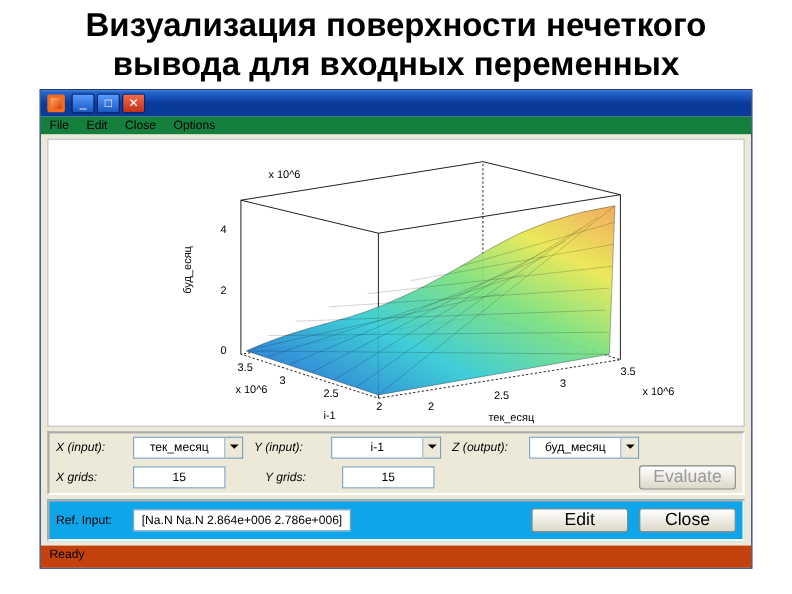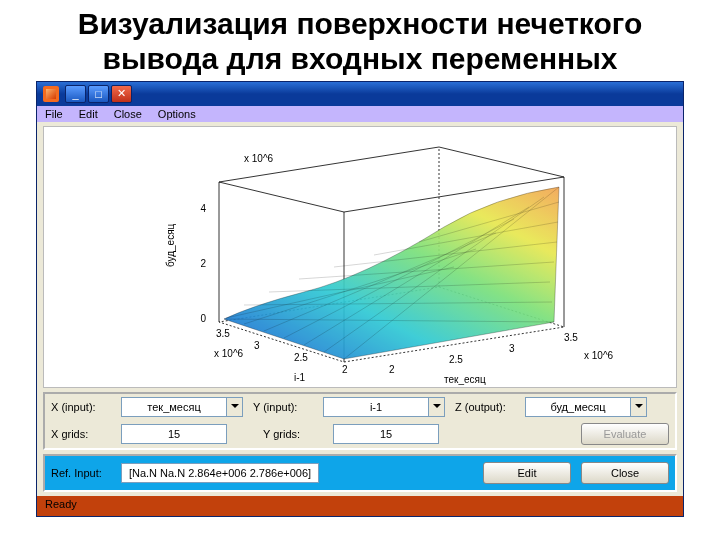--- a/index.html
+++ b/index.html
@@ -6,32 +6,32 @@
   body { font-family: Tahoma, Arial, sans-serif; background: #fff; width: 720px; }
   .slide-title { font-family: Arial, sans-serif; font-weight: bold; font-size: 30px; text-align: center; padding: 6px 20px 4px; line-height: 1.18; }
   .window { margin: 0 36px 12px 36px; border: 1px solid #0a246a; background: #ece9d8; width: 648px; }
   .titlebar { background: linear-gradient(to bottom, #2a6fd6 0%, #0a3a9a 50%, #0a3a9a 100%); color: #fff; height: 24px; display: flex; align-items: center; padding: 0 4px 0 6px; font-size: 12px; }
   .titlebar .app-icon { width: 16px; height: 16px; background: #f46a1f; border-radius: 2px; position: relative; margin-right: 6px; }
   .titlebar .app-icon::after { content:""; position:absolute; left:3px; top:3px; width:10px; height:10px; background: linear-gradient(135deg,#ffb36b,#d63a00); }
   .titlebar .title-text { font-weight: bold; flex: 1; }
   .win-btns { display: flex; gap: 2px; }
   .win-btn { width: 21px; height: 18px; background: linear-gradient(to bottom,#5a9bff,#1a58c0); border: 1px solid #0a246a; border-radius: 2px; color:#fff; display:flex; align-items:center; justify-content:center; font-size:11px; }
   .win-btn.close { background: linear-gradient(to bottom,#f46a4a,#c0301a); }
-  .menubar { background: #c4b5fd; padding: 2px 8px; font-size: 11px; display: flex; gap: 16px; }
+  .menubar { background: #15803d; padding: 2px 8px; font-size: 11px; display: flex; gap: 16px; }
   .menu-item { cursor: default; }
   .plot-area { background: #fff; margin: 4px 6px; height: 262px; border: 1px solid #bbb; position: relative; overflow:hidden; }
   .plot-area svg { position:absolute; left:0; top:0; }
   .controls { margin: 0 6px 4px 6px; border: 2px inset #fff; background: #ece9d8; }
   .control-row { display: flex; align-items: center; padding: 3px 6px; gap: 10px; font-size: 11px; }
-  .control-row .lbl { width: 60px; }
-  .txt { background:#fff; border:1px solid #7b9ebd; height:20px; width:106px; padding:0 4px; font-size:11px; display:flex; align-items:center; justify-content:center; }
+  .control-row .lbl { width: 60px; font-style: italic; }
+  .txt { background:#fff; border:1px solid #7b9ebd; height:20px; width:84px; padding:0 4px; font-size:11px; display:flex; align-items:center; justify-content:center; }
   .dd { display:flex; }
   .dd .arrow { width:16px; height:20px; background:#ece9d8; border:1px solid #7b9ebd; border-left:none; display:flex; align-items:center; justify-content:center; }
   .arrow::after { content:""; border:4px solid transparent; border-top-color:#000; margin-top:3px; }
-  .btn { background: linear-gradient(to bottom,#fff,#dcd8c8); border:1px solid #888; border-radius:3px; height:22px; min-width:88px; font-size:11px; display:flex; align-items:center; justify-content:center; }
+  .btn { background: linear-gradient(to bottom,#fff,#dcd8c8); border:1px solid #888; border-radius:3px; height:22px; min-width:88px; font-size:16px; display:flex; align-items:center; justify-content:center; }
   .btn.disabled { color:#999; }
   .ref-section { margin: 0 6px 4px 6px; border: 2px inset #fff; background: #0ea5e9; padding: 6px; display:flex; align-items:center; gap:10px; font-size:11px; }
   .ref-section .txt { width: 198px; justify-content:center; }
   .statusbar { background: #c2410c; padding: 2px 8px 6px; font-size: 11px; }
   .sep { flex:1; }
 </style>
 </head>
 <body>
 
 <div class="slide-title">Визуализация поверхности нечеткого вывода для входных переменных</div>

